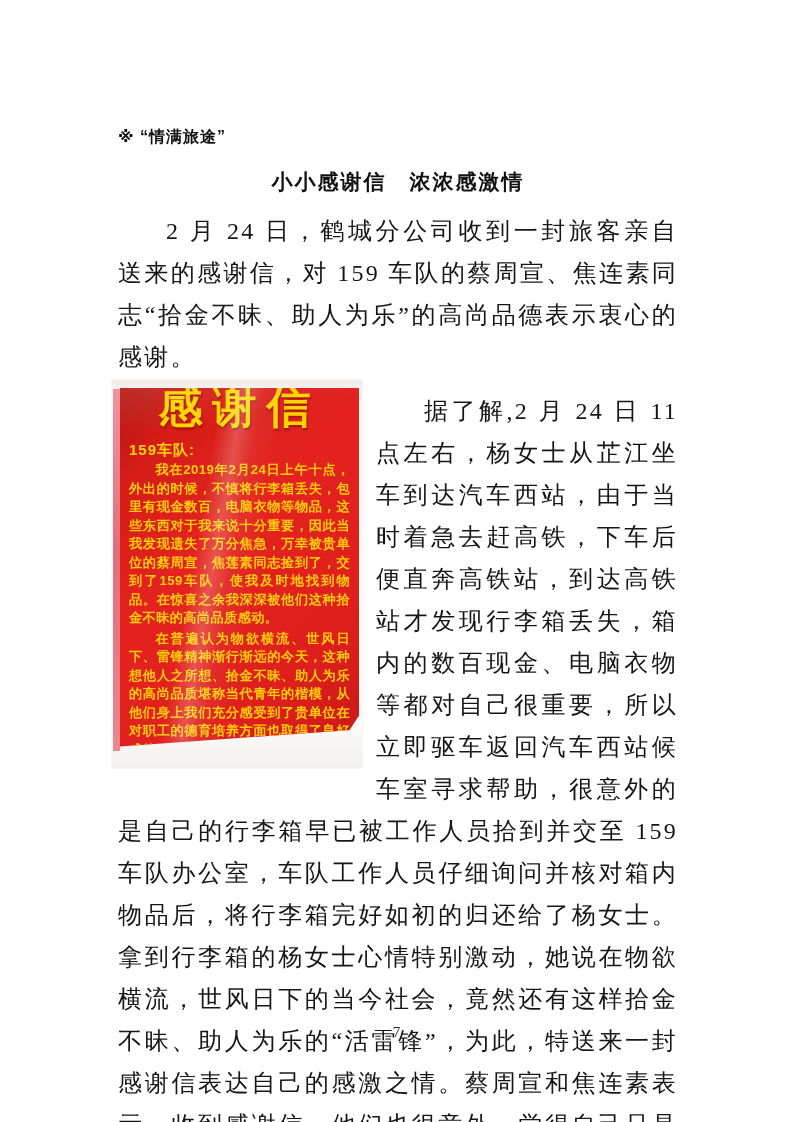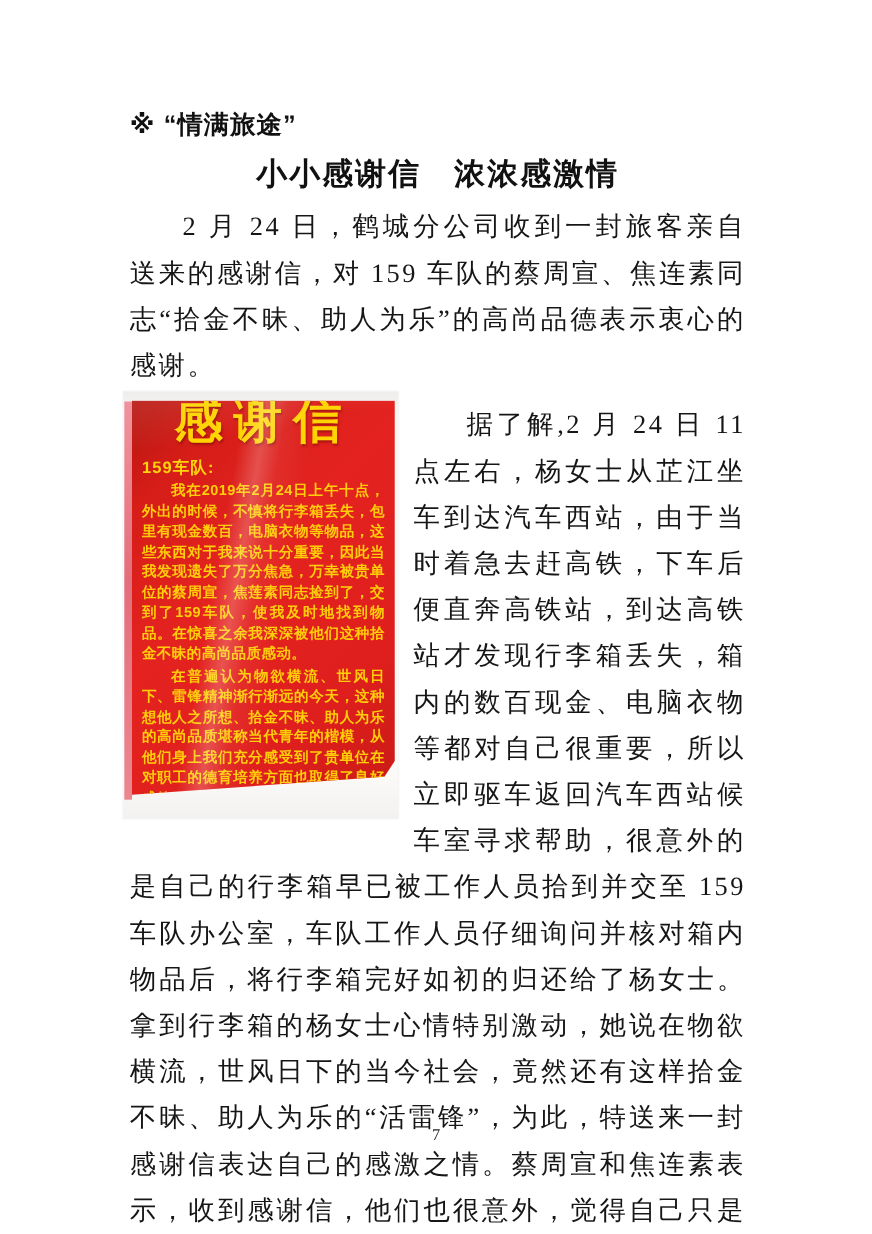--- a/index.html
+++ b/index.html
@@ -19,31 +19,32 @@
   }
   .content {
     position: absolute;
     left: 118px;
     top: 100px;
     width: 560px;
   }
   .section-label {
     font-family: "Liberation Sans", "DejaVu Sans", sans-serif;
     font-weight: bold;
-    font-size: 23px;
+    font-size: 16px;
     line-height: 26px;
     letter-spacing: 1px;
     color: #111;
+    margin-top: 24px;
   }
   .doc-title {
     margin: 16px 0 0 0;
     text-align: center;
     font-family: "Liberation Sans", "DejaVu Sans", sans-serif;
     font-weight: bold;
-    font-size: 28px;
+    font-size: 21px;
     line-height: 32px;
     letter-spacing: 2px;
     color: #111;
   }
   .body-para {
     margin: 12px 0 0 0;
     font-size: 24px;
     line-height: 42px;
     letter-spacing: 2.2px;
     text-align: justify;

